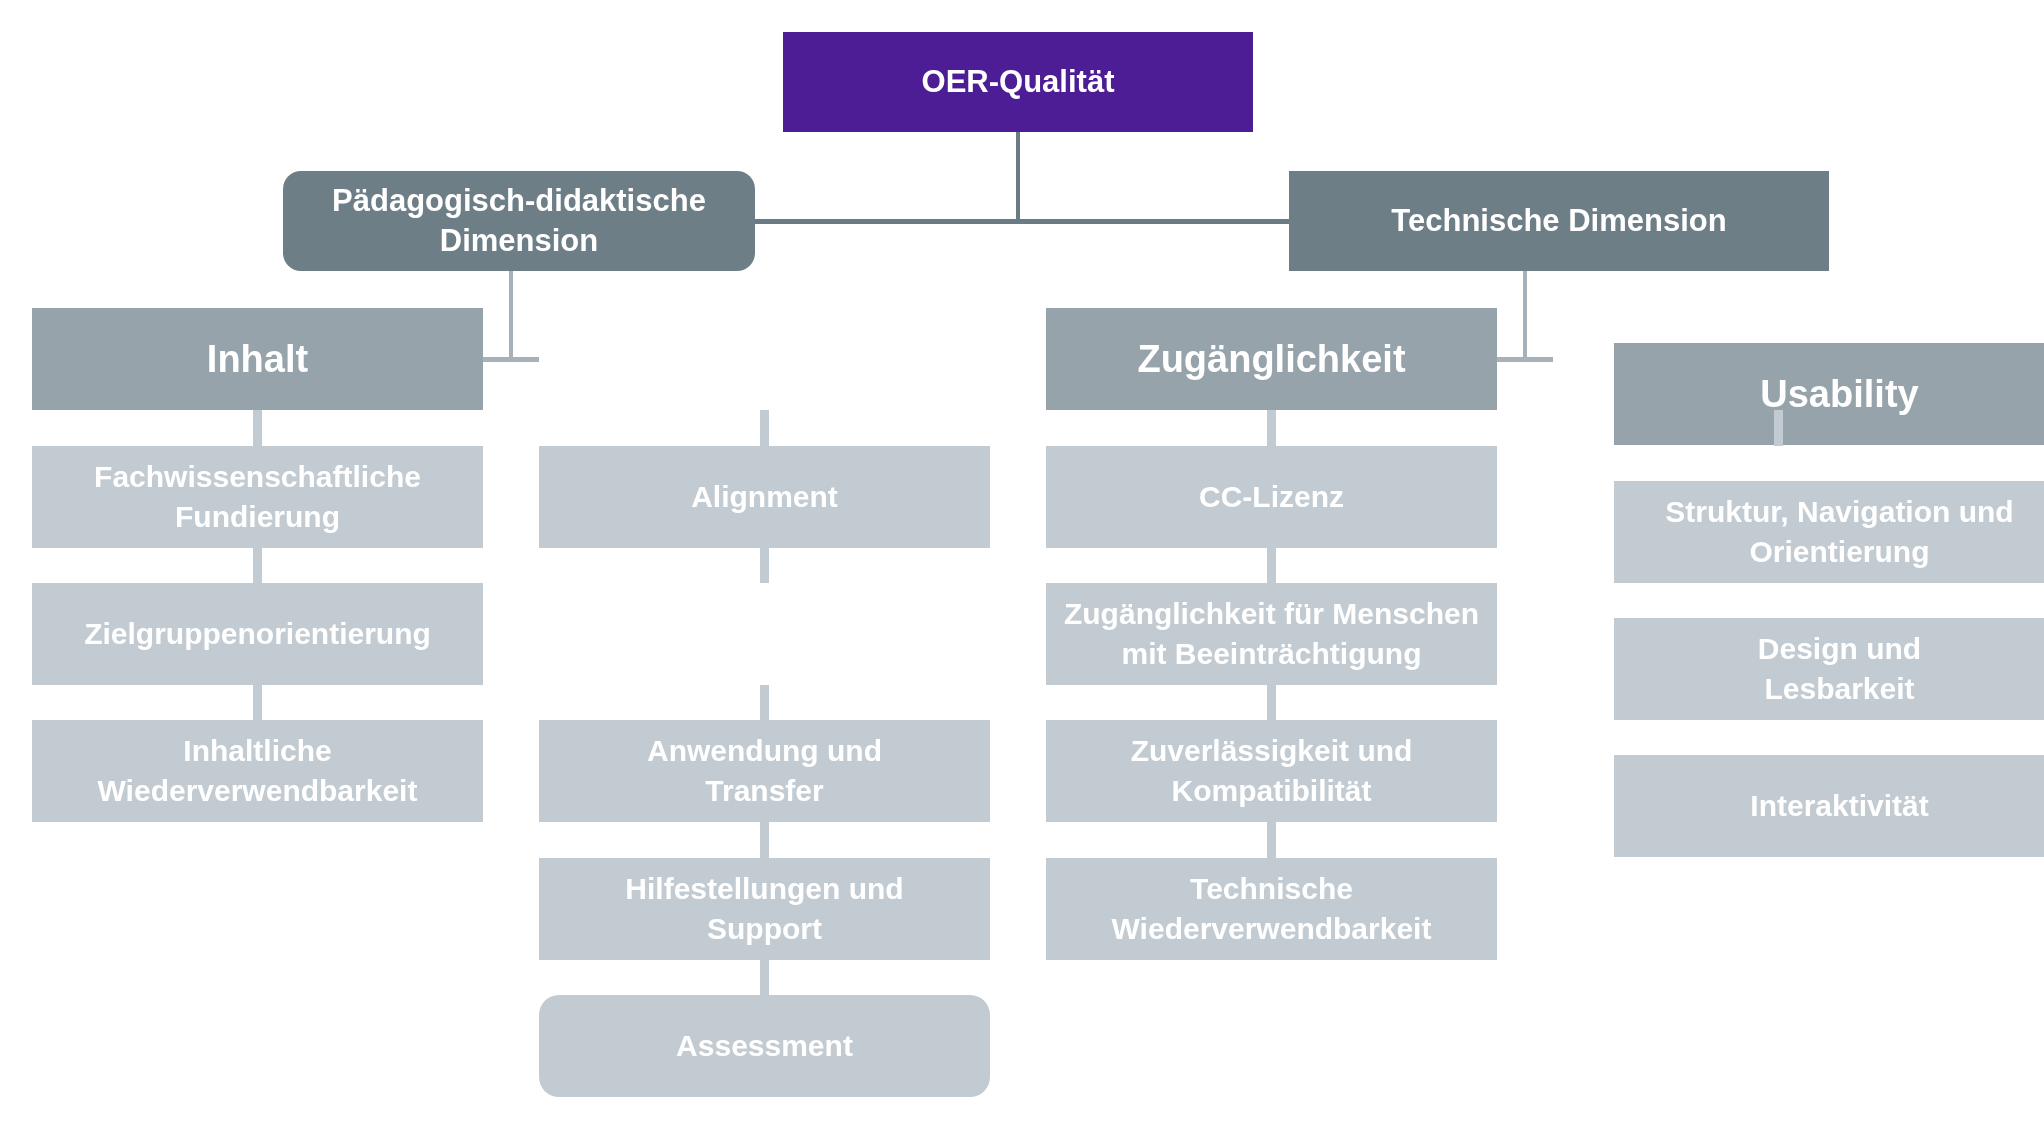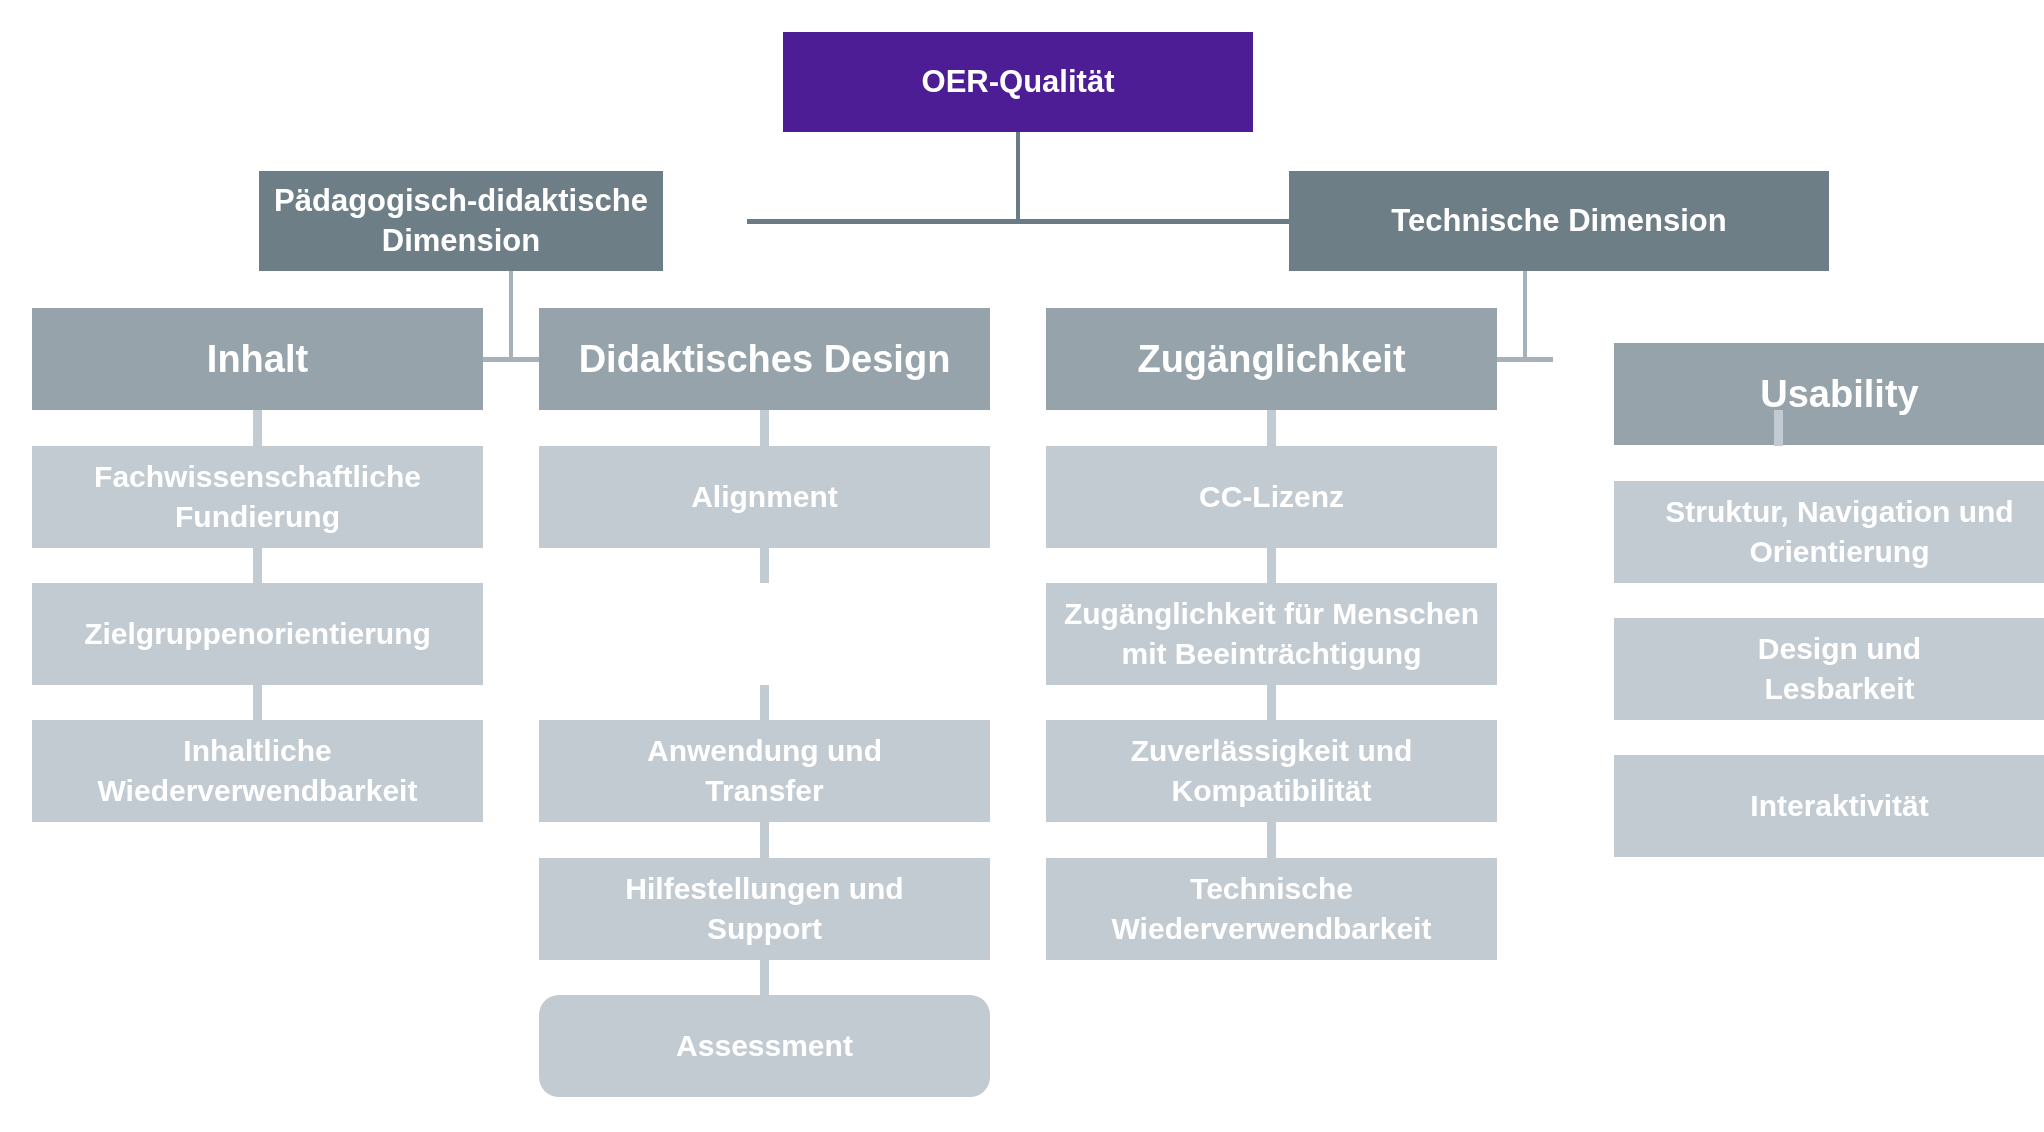--- a/index.html
+++ b/index.html
@@ -17,21 +17,21 @@
     align-items: center;
     justify-content: center;
     text-align: center;
     color: #ffffff;
     font-weight: bold;
     white-space: pre-line;
     box-sizing: border-box;
   }
   .l1 { left: 783px; top: 32px;  width: 470px; height: 100px; background: #4c1d95; font-size: 31px; line-height: 1.3; }
   .l2 {               top: 171px;               height: 100px; background: #6d7e87; font-size: 31px; line-height: 1.3; }
-  .l2.left  { left: 259px;  width: 404px; }
+  .l2.left  { left: 283px;  width: 472px; border-radius: 18px; }
   .l2.right { left: 1289px; width: 540px; }
   .l3 { top: 308px; height: 102px; background: #96a3ab; font-size: 38px; line-height: 1.32; }
   .l4 {             height: 102px; background: #c3cbd2; font-size: 30px; line-height: 1.35; }
   .c0 { left: 32px;   width: 451px; }
   .c1 { left: 539px;  width: 451px; }
   .c2 { left: 1046px; width: 451px; }
   .c3 { left: 1614px; width: 451px; margin-top: 35px; }
   .r0 { top: 446px; }
   .r1 { top: 583px; }
   .r2 { top: 720px; }
@@ -55,21 +55,20 @@
   <div class="box l2 left">Pädagogisch-didaktische
 Dimension</div>
   <div class="box l2 right">Technische Dimension</div>
 
   <div class="conn mid" style="left:509px; top:271px; width:4px; height:90px;"></div>
   <div class="conn mid" style="left:483px; top:357px; width:56px; height:5px;"></div>
   <div class="conn mid" style="left:1523px; top:271px; width:4px; height:90px;"></div>
   <div class="conn mid" style="left:1497px; top:357px; width:56px; height:5px;"></div>
 
   <div class="box l3 c0">Inhalt</div>
-  <div class="box l3 c1">Didaktisches Design</div>
   <div class="box l3 c2">Zugänglichkeit</div>
   <div class="box l3 c3">Usability</div>
 
   <div class="conn light" style="left:253px; top:410px; width:9px; height:36px;"></div>
   <div class="conn light" style="left:253px; top:548px; width:9px; height:35px;"></div>
   <div class="conn light" style="left:253px; top:685px; width:9px; height:35px;"></div>
 
   <div class="conn light" style="left:760px; top:410px; width:9px; height:36px;"></div>
   <div class="conn light" style="left:760px; top:548px; width:9px; height:35px;"></div>
   <div class="conn light" style="left:760px; top:685px; width:9px; height:35px;"></div>

